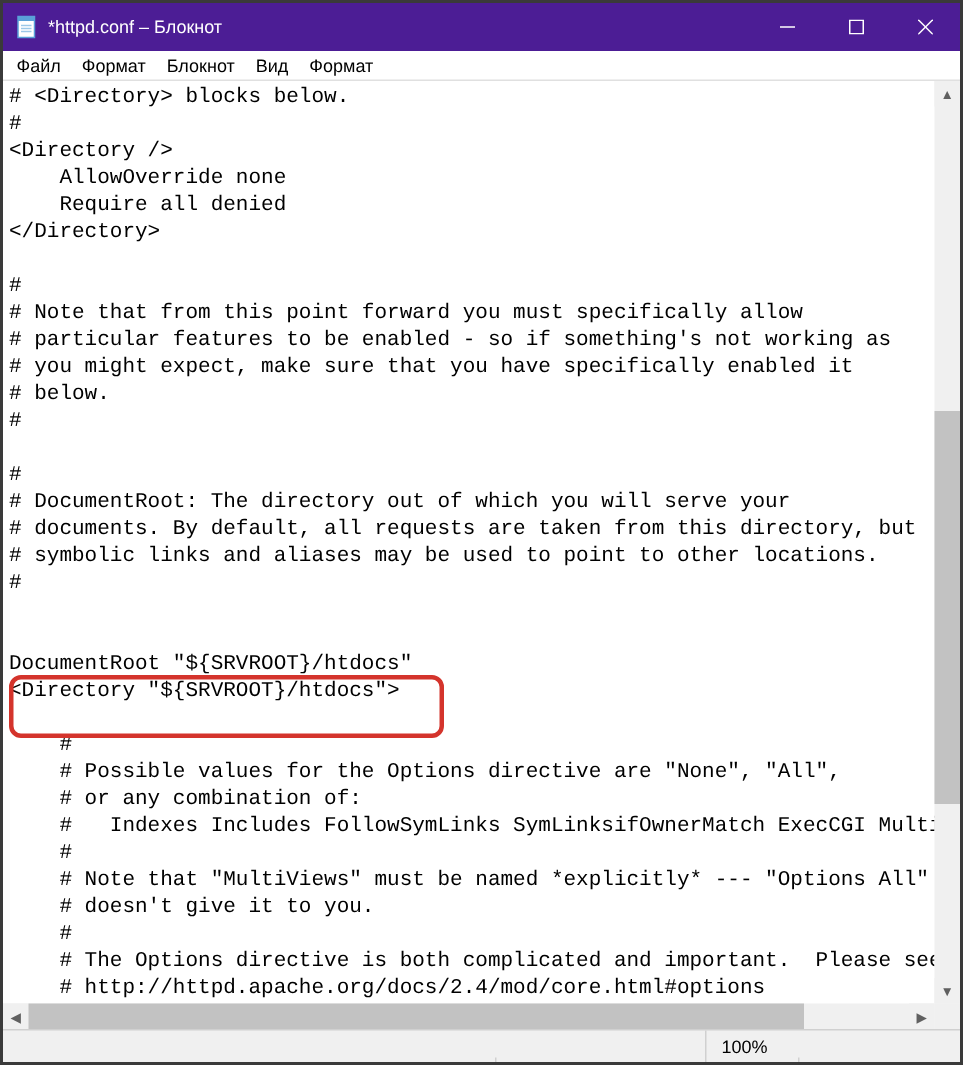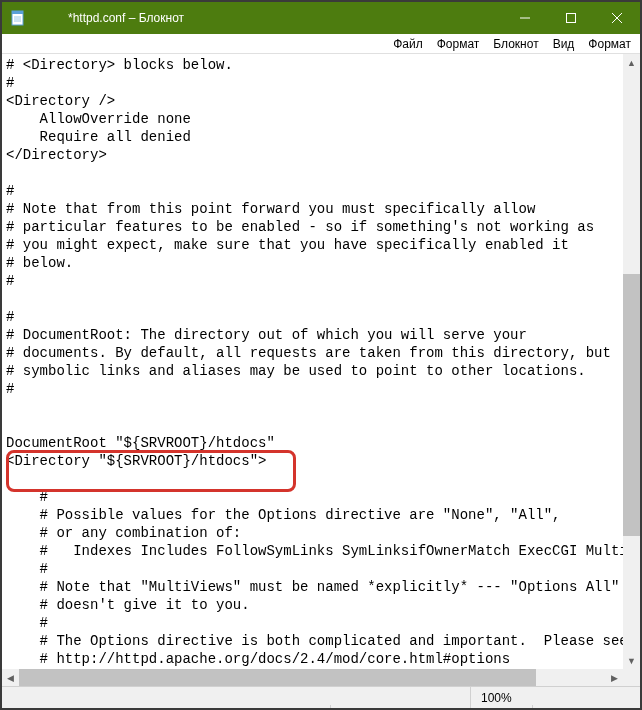--- a/index.html
+++ b/index.html
@@ -7,28 +7,27 @@
       font-family: "Segoe UI", Tahoma, sans-serif;
       background: #fff;
       width: 642px;
       height: 710px;
       border: 2px solid #3a3a3a;
       display: flex;
       flex-direction: column;
       overflow: hidden;
     }
     .titlebar {
-      background: #4d7c0f;
+      background: #4c1d95;
       color: #fff;
       height: 32px;
       display: flex;
       align-items: center;
       padding-left: 8px;
       font-size: 12px;
-      gap: 36px;
     }
     .titlebar .notepad-icon {
       width: 16px;
       height: 16px;
       margin-right: 6px;
       display: inline-flex;
       align-items: center;
       justify-content: center;
     }
     .titlebar .title-text { flex: 1; }
@@ -43,21 +42,20 @@
       font-size: 12px;
     }
     .menubar {
       background: #fff;
       height: 20px;
       display: flex;
       align-items: center;
       padding: 0 2px;
       font-size: 12px;
       border-bottom: 1px solid #e0e0e0;
-      justify-content: flex-end;
     }
     .menubar .menu-item {
       padding: 1px 7px;
       cursor: default;
     }
     .editor-wrap {
       flex: 1;
       position: relative;
       overflow: hidden;
       background: #fff;

